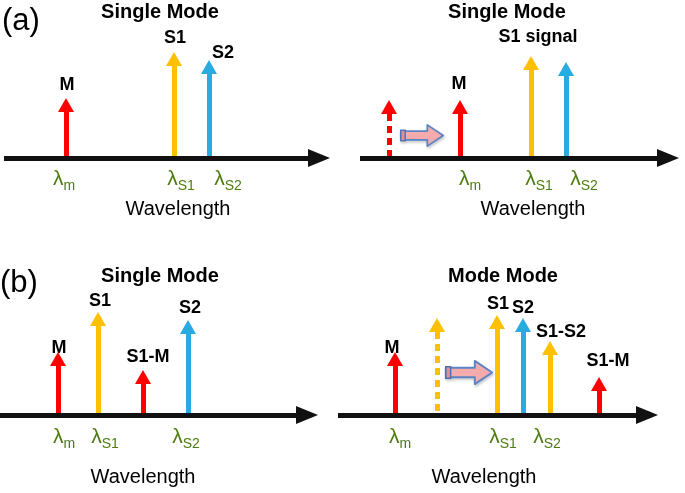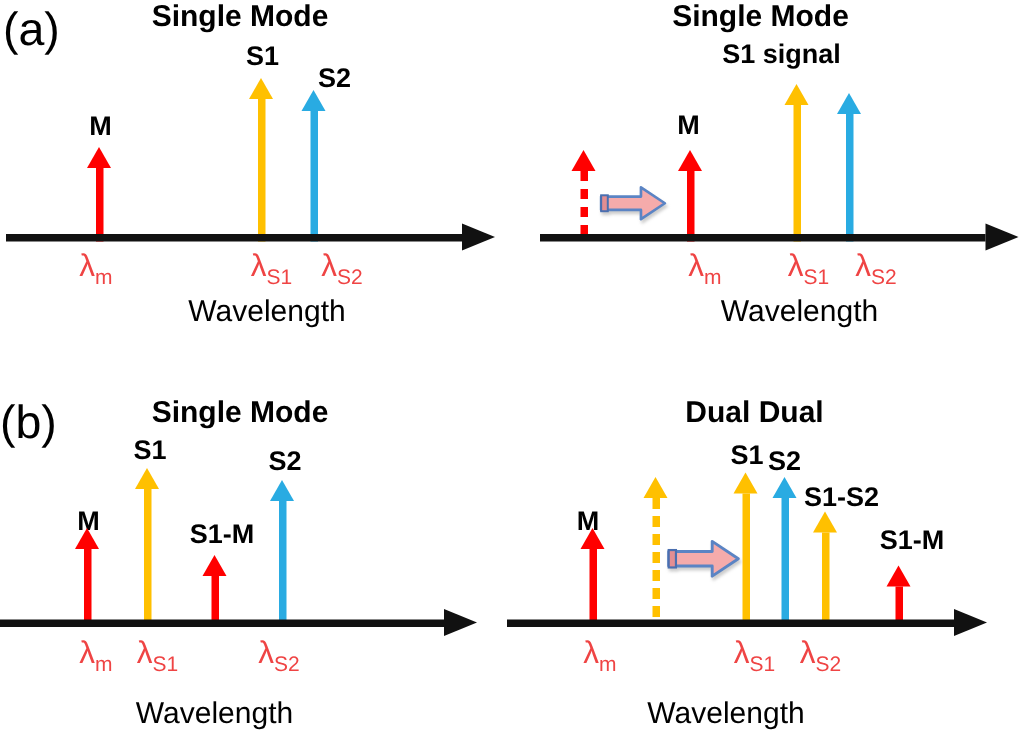--- a/index.html
+++ b/index.html
@@ -9,21 +9,21 @@
     overflow:hidden;
   }
   .fig { position:relative; width:685px; height:493px; background:#fff; }
   .panel { position:absolute; }
 
   .corner { position:absolute; font-size:31px; line-height:1; color:#000; }
   .title  { position:absolute; transform:translateX(-50%); font-size:20px; font-weight:bold; white-space:nowrap; color:#000; }
   .alabel { position:absolute; transform:translateX(-50%); font-size:18px; font-weight:bold; white-space:nowrap; color:#000; }
   .xlabel { position:absolute; transform:translateX(-50%); font-size:20px; white-space:nowrap; color:#000; }
 
-  .tick { position:absolute; transform:translateX(-50%); font-size:21px; white-space:nowrap; color:#ef4444; }
+  .tick { position:absolute; transform:translateX(-50%); font-size:21px; white-space:nowrap; color:#4d7c0f; }
   .tick .sub { font-size:14px; position:relative; top:5px; letter-spacing:0; }
 
   
   .arr { position:absolute; width:16px; display:flex; flex-direction:column; align-items:center; }
   .arr .head {
     width:0; height:0;
     border-left:8px solid transparent; border-right:8px solid transparent;
     border-bottom:14px solid; 
   }
   .arr .shaft { width:5px; flex:1 1 auto; background:currentColor; }
@@ -77,21 +77,21 @@
     <div class="tick" style="left:181px;top:166px;"><span>λ</span><span class="sub">S1</span></div>
     <div class="tick" style="left:228px;top:166px;"><span>λ</span><span class="sub">S2</span></div>
 
     <div class="xlabel" style="left:178px;top:197px;">Wavelength</div>
   </div>
 
   <div class="panel" style="left:342px;top:0;width:343px;height:238px;">
     <div class="title" style="left:165px;top:0;">Single Mode</div>
 
     <div class="alabel" style="left:117px;top:73px;">M</div>
-    <div class="alabel" style="left:179px;top:26px;">S1 signal</div>
+    <div class="alabel" style="left:196px;top:26px;">S1 signal</div>
 
     <div class="arr red dash" style="left:39px;top:100px;height:61px;">
         <div class="head"></div>
         <div class="shaft"></div>
       </div>
 
     <svg class="blockarrow" style="left:57px;top:122px;" width="46" height="27" viewBox="0 0 52 30">
       <polygon points="2,10 32,10 32,3 50,15 32,27 32,20 2,20" fill="#F5ABAB" stroke="#5B84C4" stroke-width="2" stroke-linejoin="round"></polygon>
       <rect x="2" y="9" width="5" height="12" fill="#E38E92" stroke="#4A6FB0" stroke-width="1.5"></rect>
     </svg>
@@ -149,21 +149,21 @@
     <div class="axis-head" style="left:296px;top:166px;"></div>
 
     <div class="tick" style="left:64px;top:184px;"><span>λ</span><span class="sub">m</span></div>
     <div class="tick" style="left:105px;top:184px;"><span>λ</span><span class="sub">S1</span></div>
     <div class="tick" style="left:186px;top:184px;"><span>λ</span><span class="sub">S2</span></div>
 
     <div class="xlabel" style="left:143px;top:225px;">Wavelength</div>
   </div>
 
   <div class="panel" style="left:330px;top:240px;width:355px;height:253px;">
-    <div class="title" style="left:173px;top:24px;">Dual Dual</div>
+    <div class="title" style="left:173px;top:24px;">Mode Mode</div>
 
     <div class="alabel" style="left:62px;top:97px;">M</div>
     <div class="alabel" style="left:168px;top:53px;">S1</div>
     <div class="alabel" style="left:193px;top:57px;">S2</div>
     <div class="alabel" style="left:231px;top:81px;">S1-S2</div>
     <div class="alabel" style="left:278px;top:110px;">S1-M</div>
 
     <div class="arr red" style="left:57px;top:112px;height:66px;">
         <div class="head"></div>
         <div class="shaft"></div>

